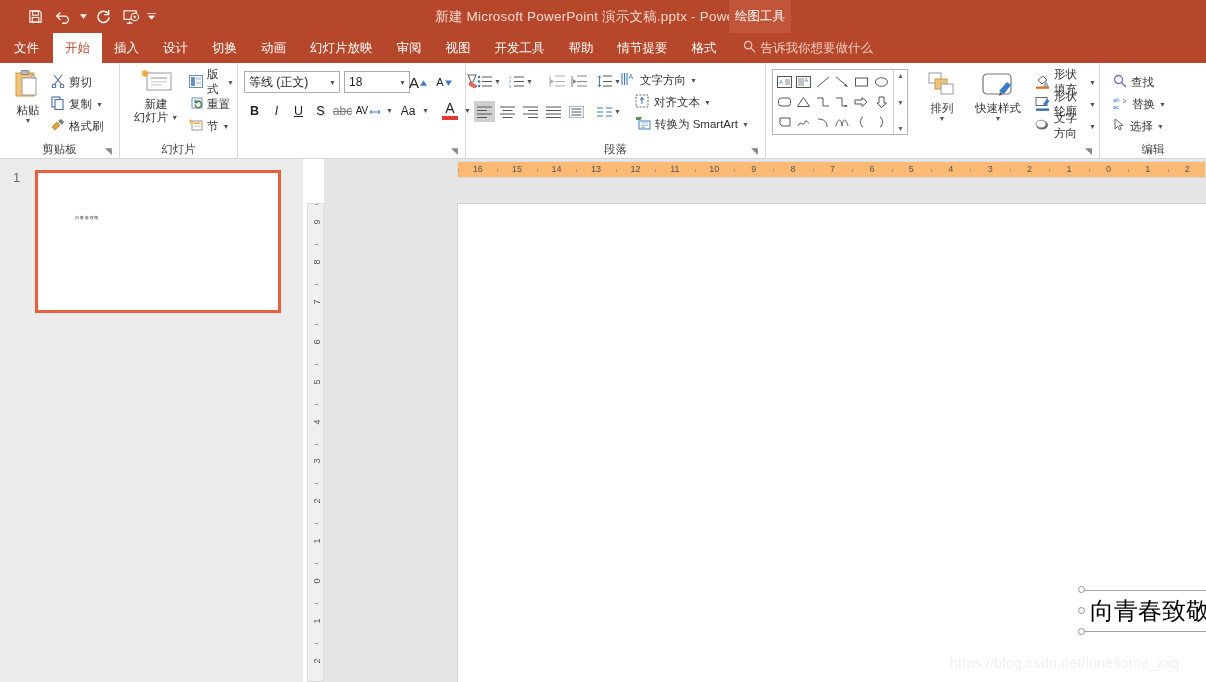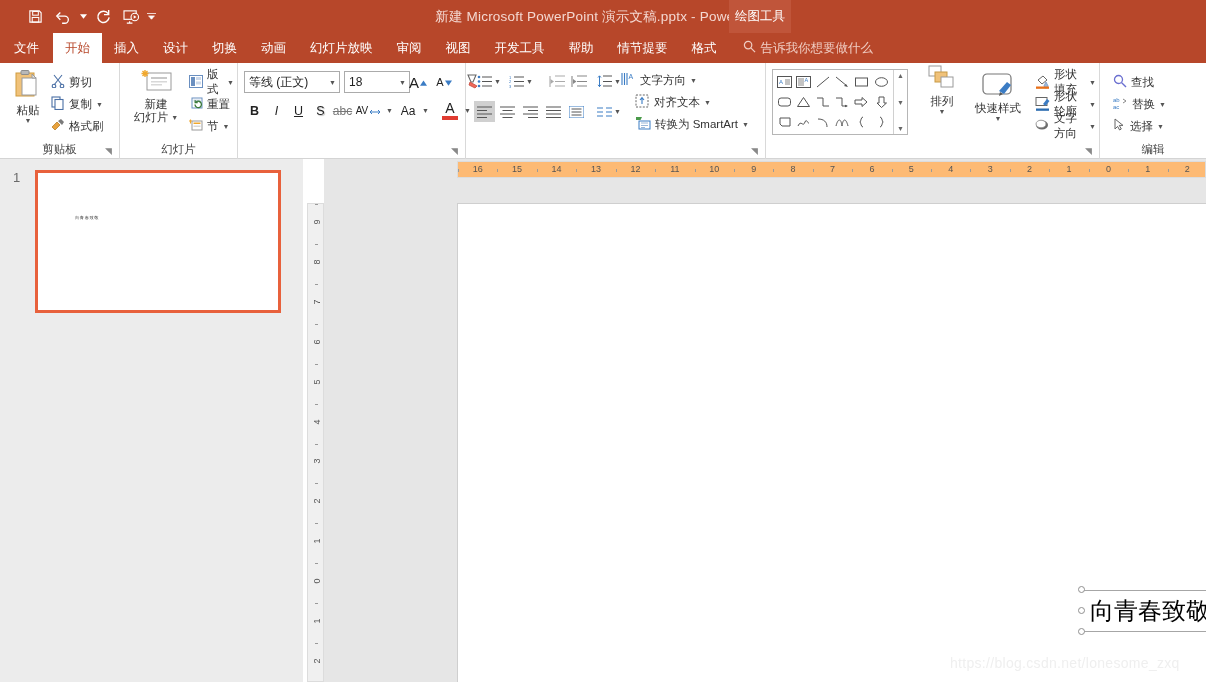--- a/index.html
+++ b/index.html
@@ -554,20 +554,21 @@
       <span>
         <svg width="16" height="14" viewBox="0 0 16 14">
             <path d="M1 1h6l-1.5 3H1z" fill="#4a9a4a"></path>
             <rect x="4" y="5" width="11" height="8" fill="#fff" stroke="#3b7cc4" stroke-width="1"></rect>
             <path d="M6 7h7M6 9.5h7M6 11.5h4" stroke="#9ab7d8" stroke-width="1"></path>
           </svg>
       </span>
       <span>转换为 SmartArt</span>
       <span class="caret">▼</span>
     </div>
+    <div class="rgroup-label">段落</div>
     <div class="dialog-launcher">◥</div>
   </div>
 
   <div class="rgroup" id="g-draw">
     <div class="shapes-box">
       <div class="shapes-grid">
         <div class="shape-cell">
             <svg width="15" height="12" viewBox="0 0 15 12">
               <rect x=".5" y=".5" width="14" height="11" fill="none" stroke="#555" stroke-width="1"></rect>
               <text x="2" y="8" font-size="6" fill="#3b7cc4">A</text>
@@ -666,21 +667,21 @@
             </svg>
           </div>
       </div>
       <div class="shapes-scroll">
         <span>▲</span>
         <span>▼</span>
         <span>▼</span>
       </div>
     </div>
 
-    <div class="big-btn" style="position:absolute; left:152px; top:1px; width:48px;">
+    <div class="big-btn" style="position:absolute; left:152px; top:8px; width:48px;">
       <span>
         <svg width="32" height="28" viewBox="0 0 32 28">
           <rect x="3" y="2" width="12" height="10" fill="#fff" stroke="#9a9a9a" stroke-width="1"></rect>
           <rect x="9" y="8" width="12" height="10" fill="#f0c27a" stroke="#c89a45" stroke-width="1"></rect>
           <rect x="15" y="13" width="12" height="10" fill="#fff" stroke="#9a9a9a" stroke-width="1"></rect>
         </svg>
       </span>
       <span>排列</span>
       <span class="caret">▼</span>
     </div>

